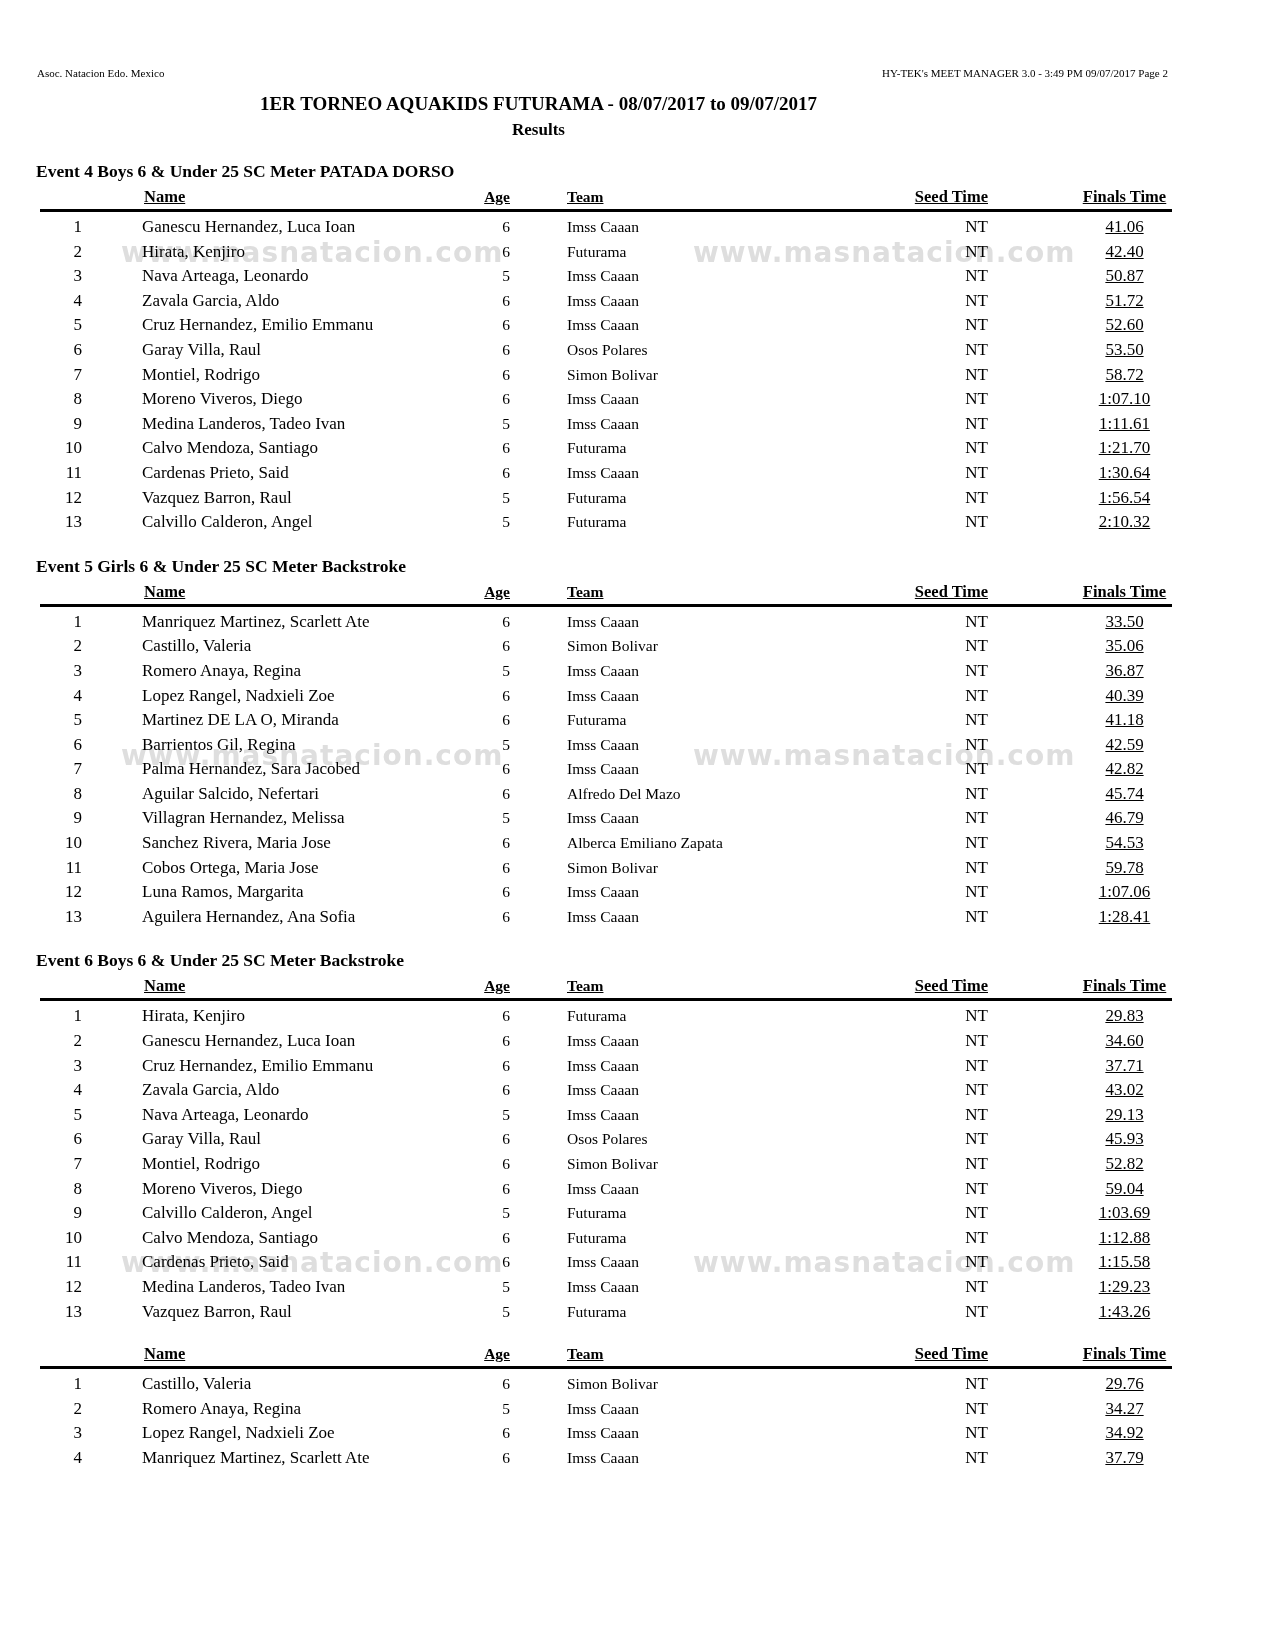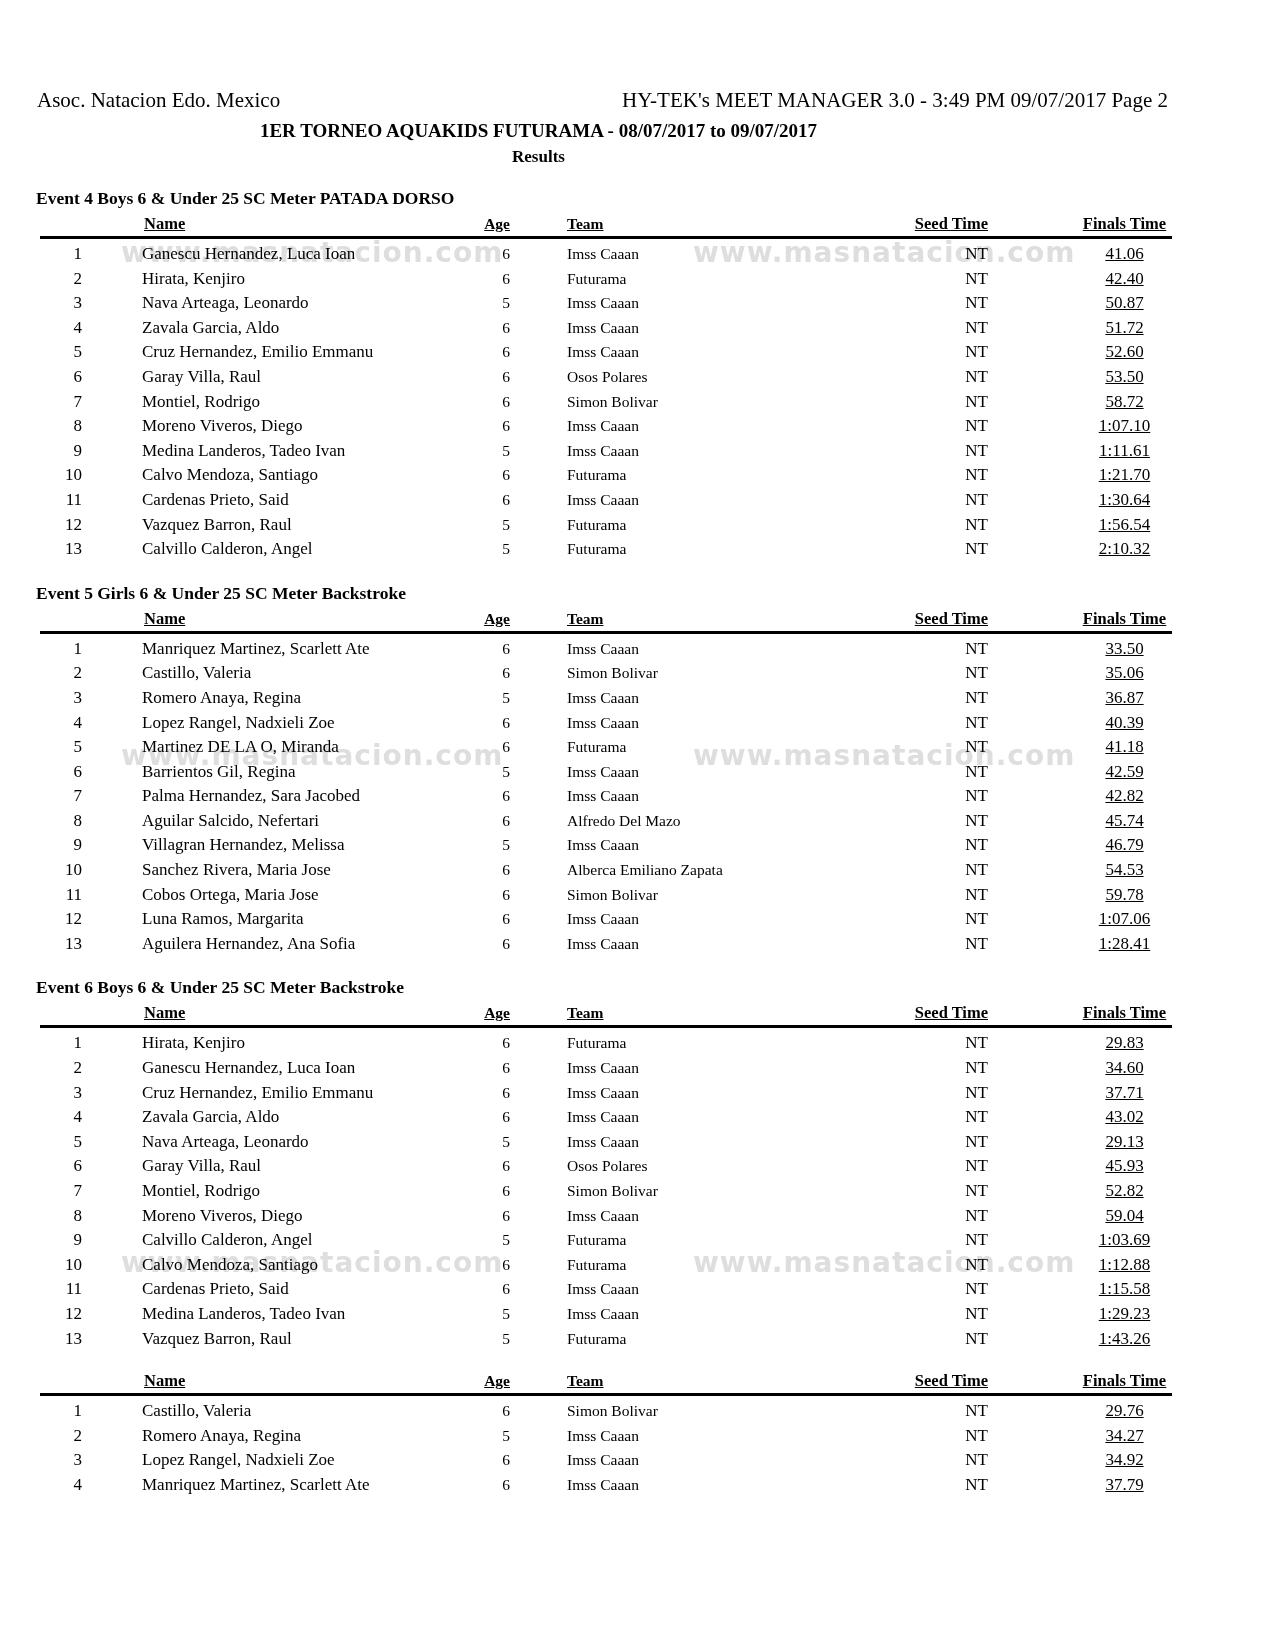--- a/index.html
+++ b/index.html
@@ -22,22 +22,22 @@
     letter-spacing: 1px;
     color: #dedede;
     white-space: nowrap;
   }
   
   .content { position: relative; z-index: 1; }
   .top-header {
     display: flex;
     justify-content: space-between;
     margin: 0 107px 0 37px;
-    padding-top: 90px;
-    font-size: 21px;
+    padding-top: 63px;
+    font-size: 11px;
     line-height: 20px;
   }
   .center-block { width: 1051px; padding-left: 26px; box-sizing: border-box; text-align: center; }
   .meet-title { margin-top: 10px; font-weight: bold; font-size: 19px; line-height: 22px; }
   .results-subtitle { margin-top: 5px; font-weight: bold; font-size: 17px; line-height: 20px; }
 
   .event { margin-top: 20px; }
   .event-title {
     margin-left: 36px;
     font-weight: bold;

